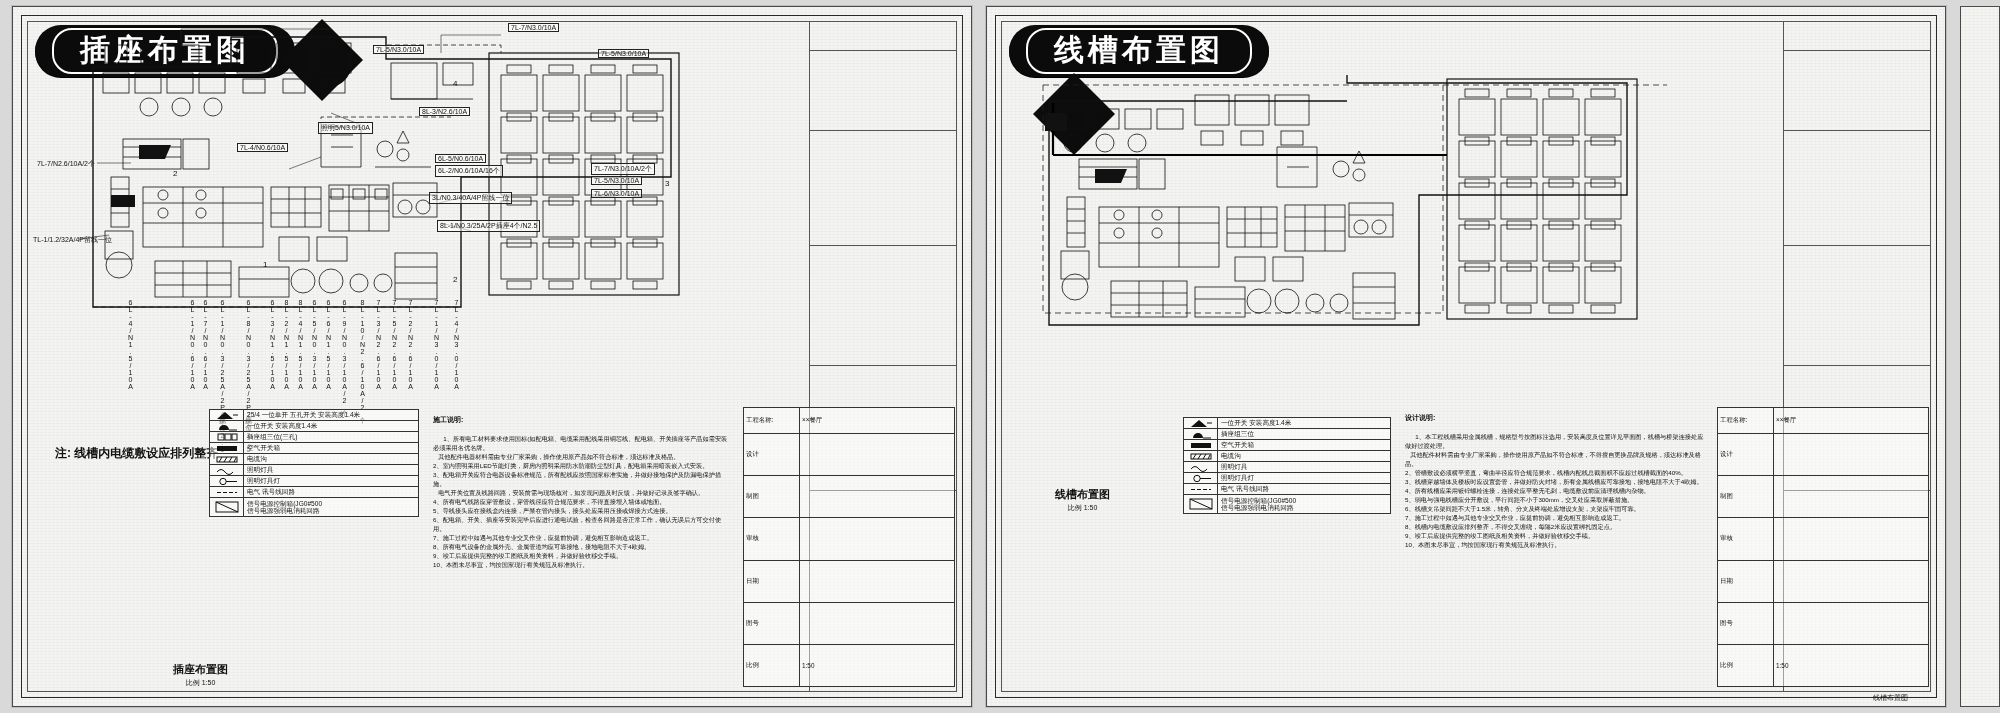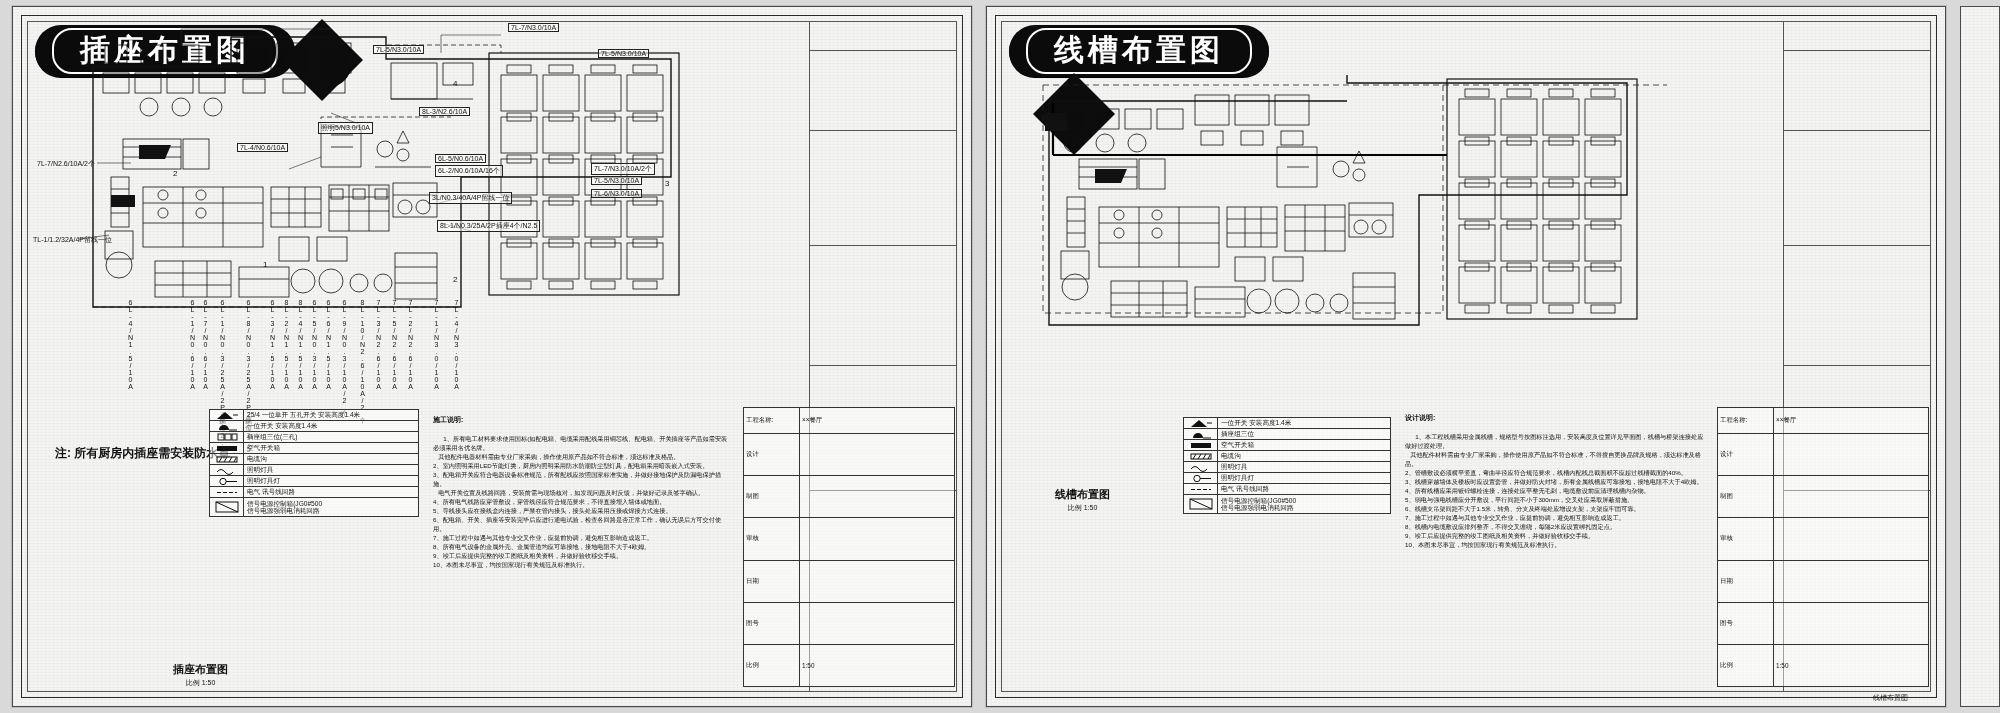--- a/index.html
+++ b/index.html
@@ -393,21 +393,21 @@
     <div class="lbl v" style="left:298px;top:292px;">6L-5/N0.3/10A</div>
     <div class="lbl v" style="left:312px;top:292px;">6L-6/N1.5/10A</div>
     <div class="lbl v" style="left:326px;top:292px;">6L-9/N0.3/10A/2个</div>
     <div class="lbl v" style="left:344px;top:292px;">8L-10/N2.6/10A/2个</div>
     <div class="lbl v" style="left:362px;top:292px;">7L-3/N2.6/10A</div>
     <div class="lbl v" style="left:378px;top:292px;">7L-5/N2.6/10A</div>
     <div class="lbl v" style="left:394px;top:292px;">7L-2/N2.6/10A</div>
     <div class="lbl v" style="left:420px;top:292px;">7L-1/N3.0/10A</div>
     <div class="lbl v" style="left:440px;top:292px;">7L-4/N3.0/10A</div>
 
-    <div class="note note-big" style="left:42px;top:438px;">注: 所有厨房内插座需安装防水罩</div>
+    <div class="note note-big" style="left:42px;top:438px;">注: 线槽内电缆敷设应排列整齐</div>
 
     <div class="legend" style="left:196px;top:402px;width:210px;">
       <div class="lrow">
         <div class="lsym">
           <svg width="24" height="9">
               <polygon points="2,8 10,1 18,8" fill="#111"></polygon>
               <line x1="18" y1="4" x2="23" y2="4" stroke="#111"></line>
             </svg>
         </div>
         <div class="ltxt">25/4 一位单开 五孔开关  安装高度1.4米</div>

